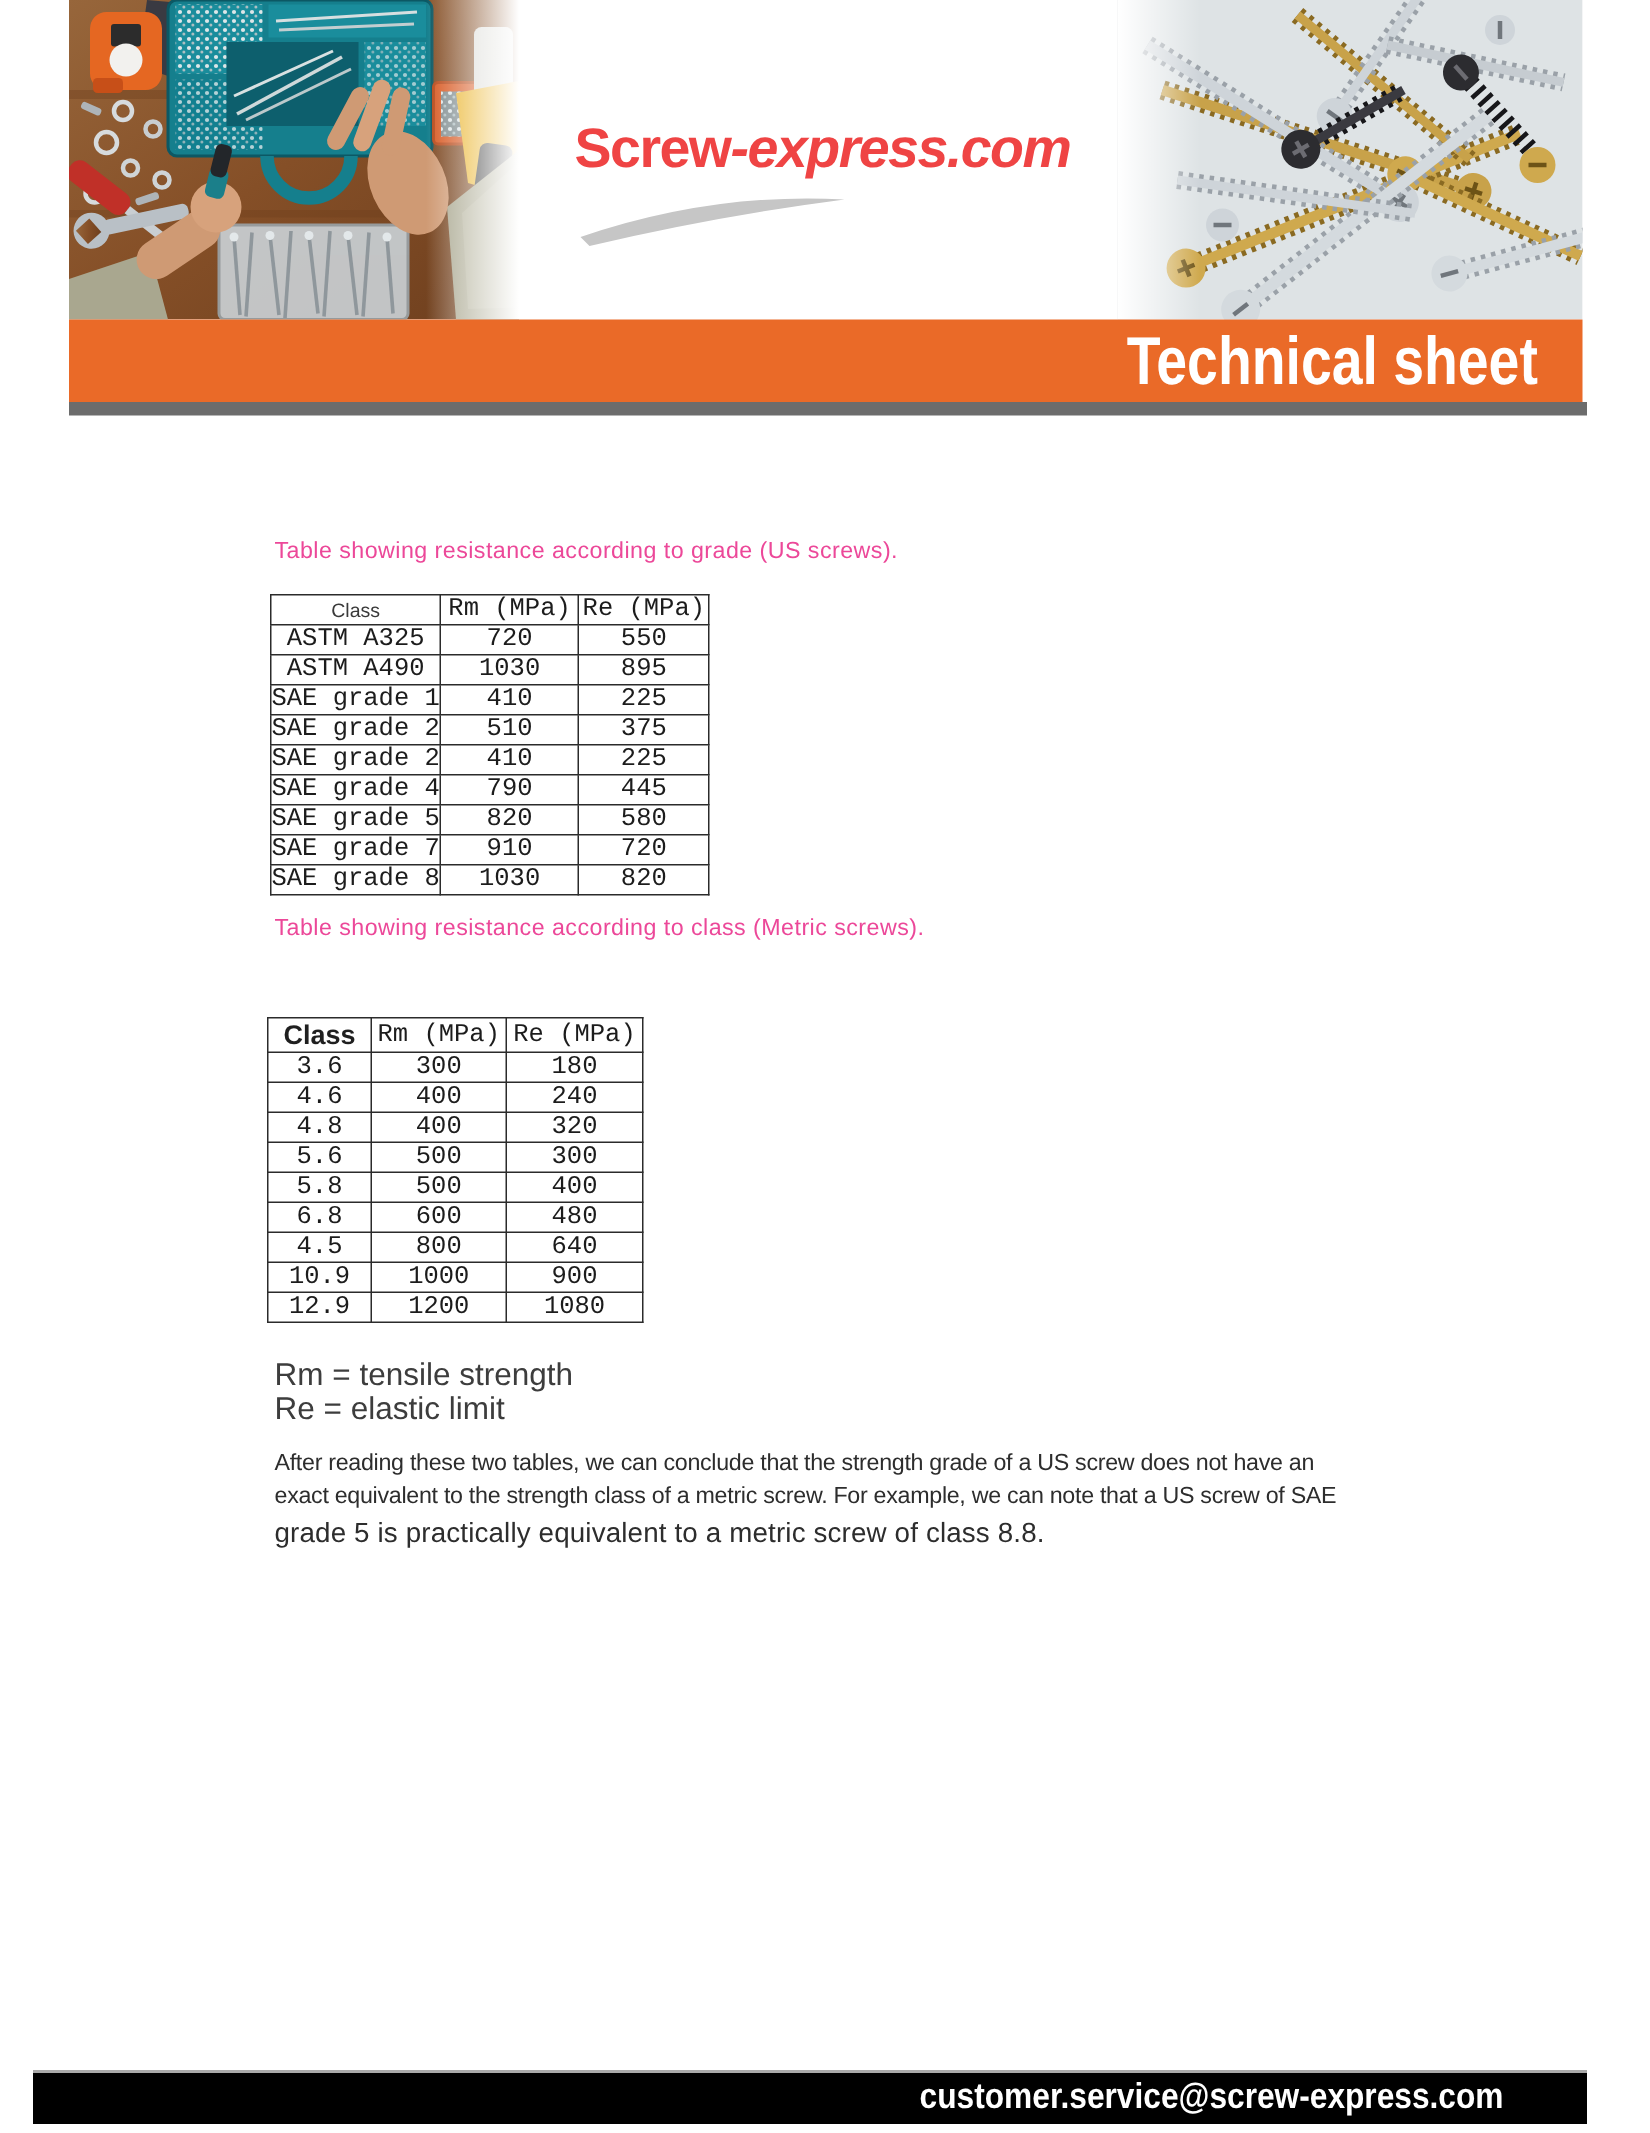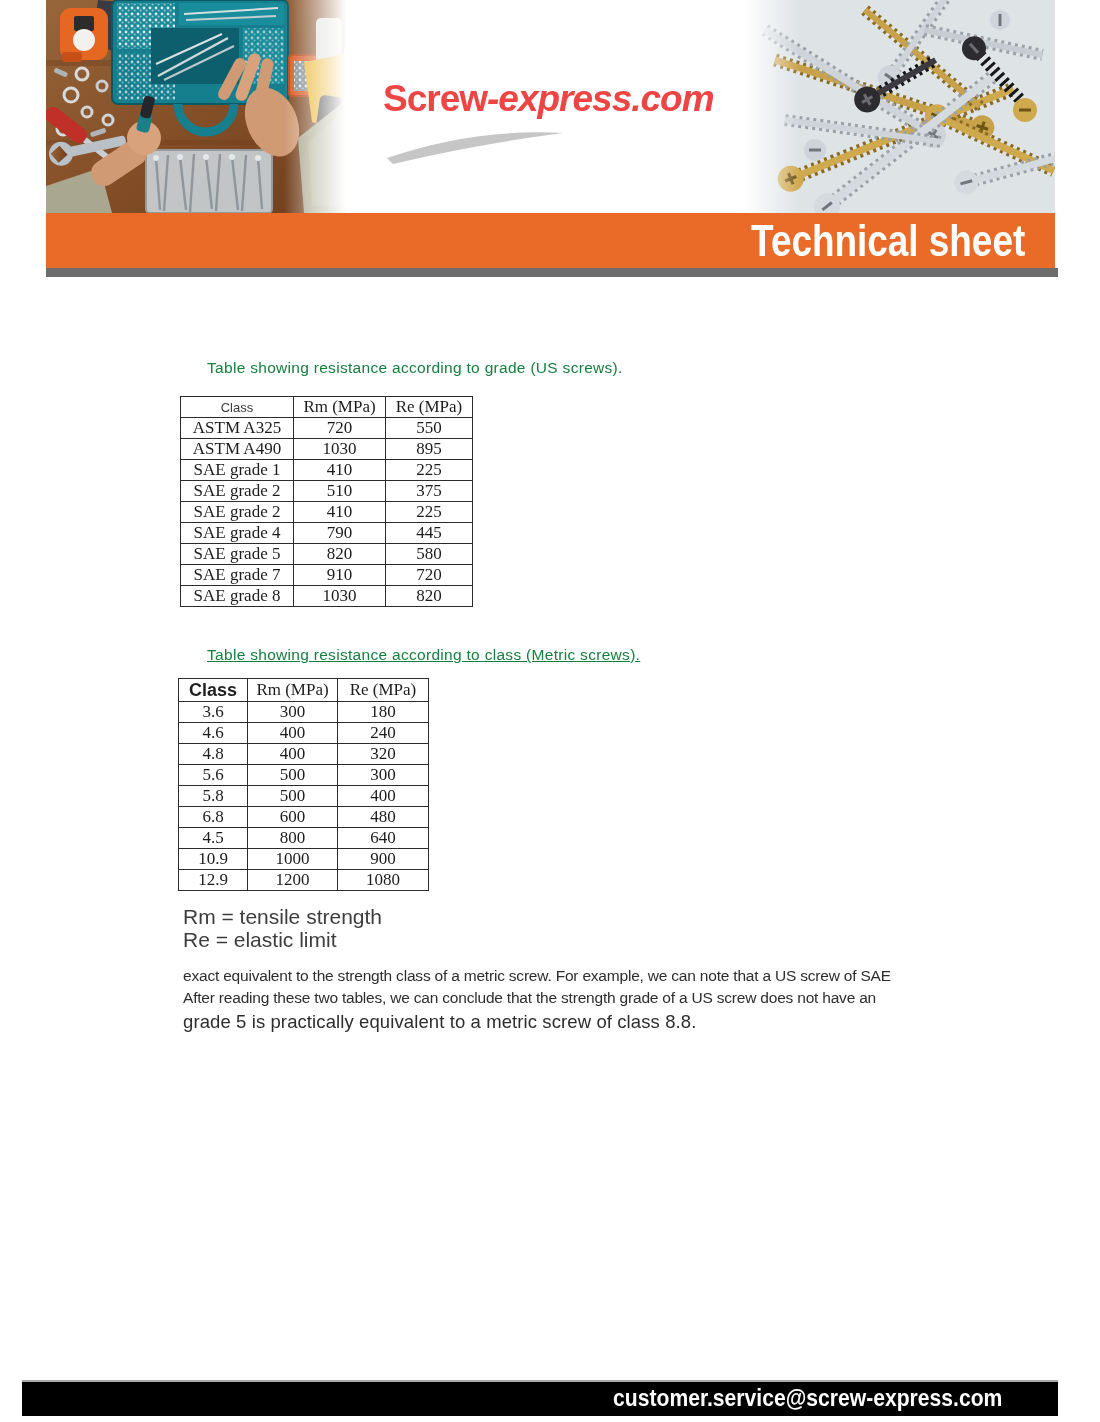--- a/index.html
+++ b/index.html
@@ -34,36 +34,36 @@
     color:#ffffff; font-weight:bold; font-size:45px; letter-spacing:0px;
     transform:scaleX(0.82); transform-origin:center; white-space:nowrap;
   }
   .accent-bar {
     position:absolute; left:46px; top:268px; width:1012px; height:9px;
     background:#6c6c6c;
   }
 
   
   .sec-title {
-    position:absolute; left:183px; font-size:15.5px; color:#15803d;
-    letter-spacing:0.3px; white-space:nowrap;margin-left:24px;
+    position:absolute; left:183px; font-size:15.5px; color:#ec4899;
+    letter-spacing:0.3px; white-space:nowrap;
   }
   #us-title { top:359px; }
-  #metric-title { top:646px;text-decoration:underline; }
+  #metric-title { top:610px; }
   .notes { position:absolute; left:183px; top:905px; font-size:21px; color:#3d3d3d; line-height:23px; }
   .notes div { white-space:nowrap; }
 
   
   .data-table {
     position:absolute; border-collapse:collapse; table-layout:fixed;
     font-family:"Liberation Serif", serif; font-size:17px; color:#1c1c1c;
   }
   .data-table th, .data-table td {
     border:1px solid #2b2b2b; text-align:center; padding:0;
-    font-weight:normal; overflow:hidden; white-space:nowrap;
+    font-weight:normal; overflow:hidden; white-space:nowrap;font-family:Liberation Mono, monospace;
   }
   #us-table { left:180px; top:396px; }
   #us-table th { height:20px; }
   #us-table td { height:19.3px;margin-left:40px; }
   #us-table .c0 { width:113px; }
   #us-table .c1 { width:92px; }
   #us-table .c2 { width:87px; }
   #us-table thead .c0 { font-family:"Liberation Sans",sans-serif; font-size:13px; color:#3a3a3a; }
 
   #metric-table { left:178px; top:678px; }
@@ -426,22 +426,22 @@
         </tr>
       </tbody>
     </table>
 
   <div class="notes">
     <div>Rm = tensile strength</div>
     <div>Re = elastic limit</div>
   </div>
 
   <div class="conclusion">
+    <div class="small">After reading these two tables, we can conclude that the strength grade of a US screw does not have an</div>
     <div class="small">exact equivalent to the strength class of a metric screw. For example, we can note that a US screw of SAE</div>
-    <div class="small">After reading these two tables, we can conclude that the strength grade of a US screw does not have an</div>
     <div class="large">grade 5 is practically equivalent to a metric screw of class 8.8.</div>
   </div>
 
   <div class="footer">
     <div class="footer-email">customer.service@screw-express.com</div>
   </div>
 
 </div>
 
 </body></html>

